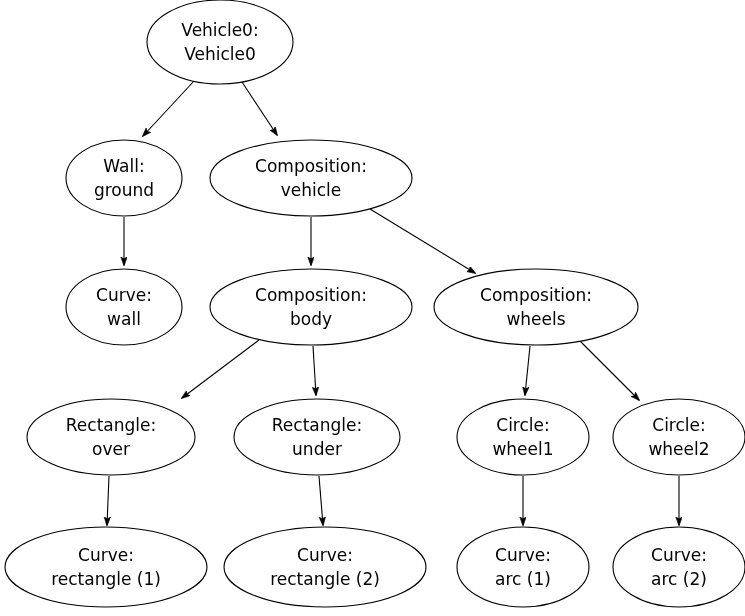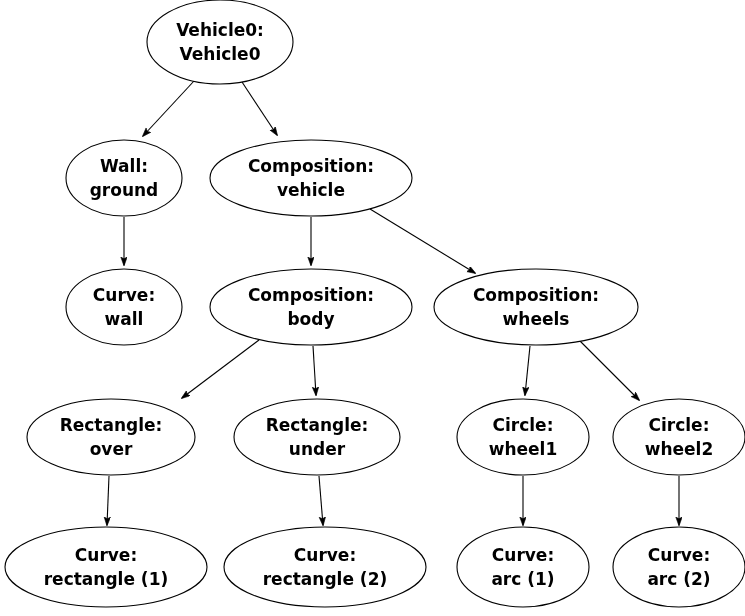--- a/index.html
+++ b/index.html
@@ -12,21 +12,20 @@
     width: 745px;
     height: 616px;
     overflow: hidden;
     font-family: "DejaVu Sans", sans-serif;
   }
   #graph-root {
     position: relative;
     width: 745px;
     height: 616px;
     background: #ffffff;
-    font-weight: bold;
   }
   svg#graph-svg {
     display: block;
     width: 745px;
     height: 616px;
   }
   .node-ellipse {
     fill: #ffffff;
     stroke: #000000;
     stroke-width: 1.1;

